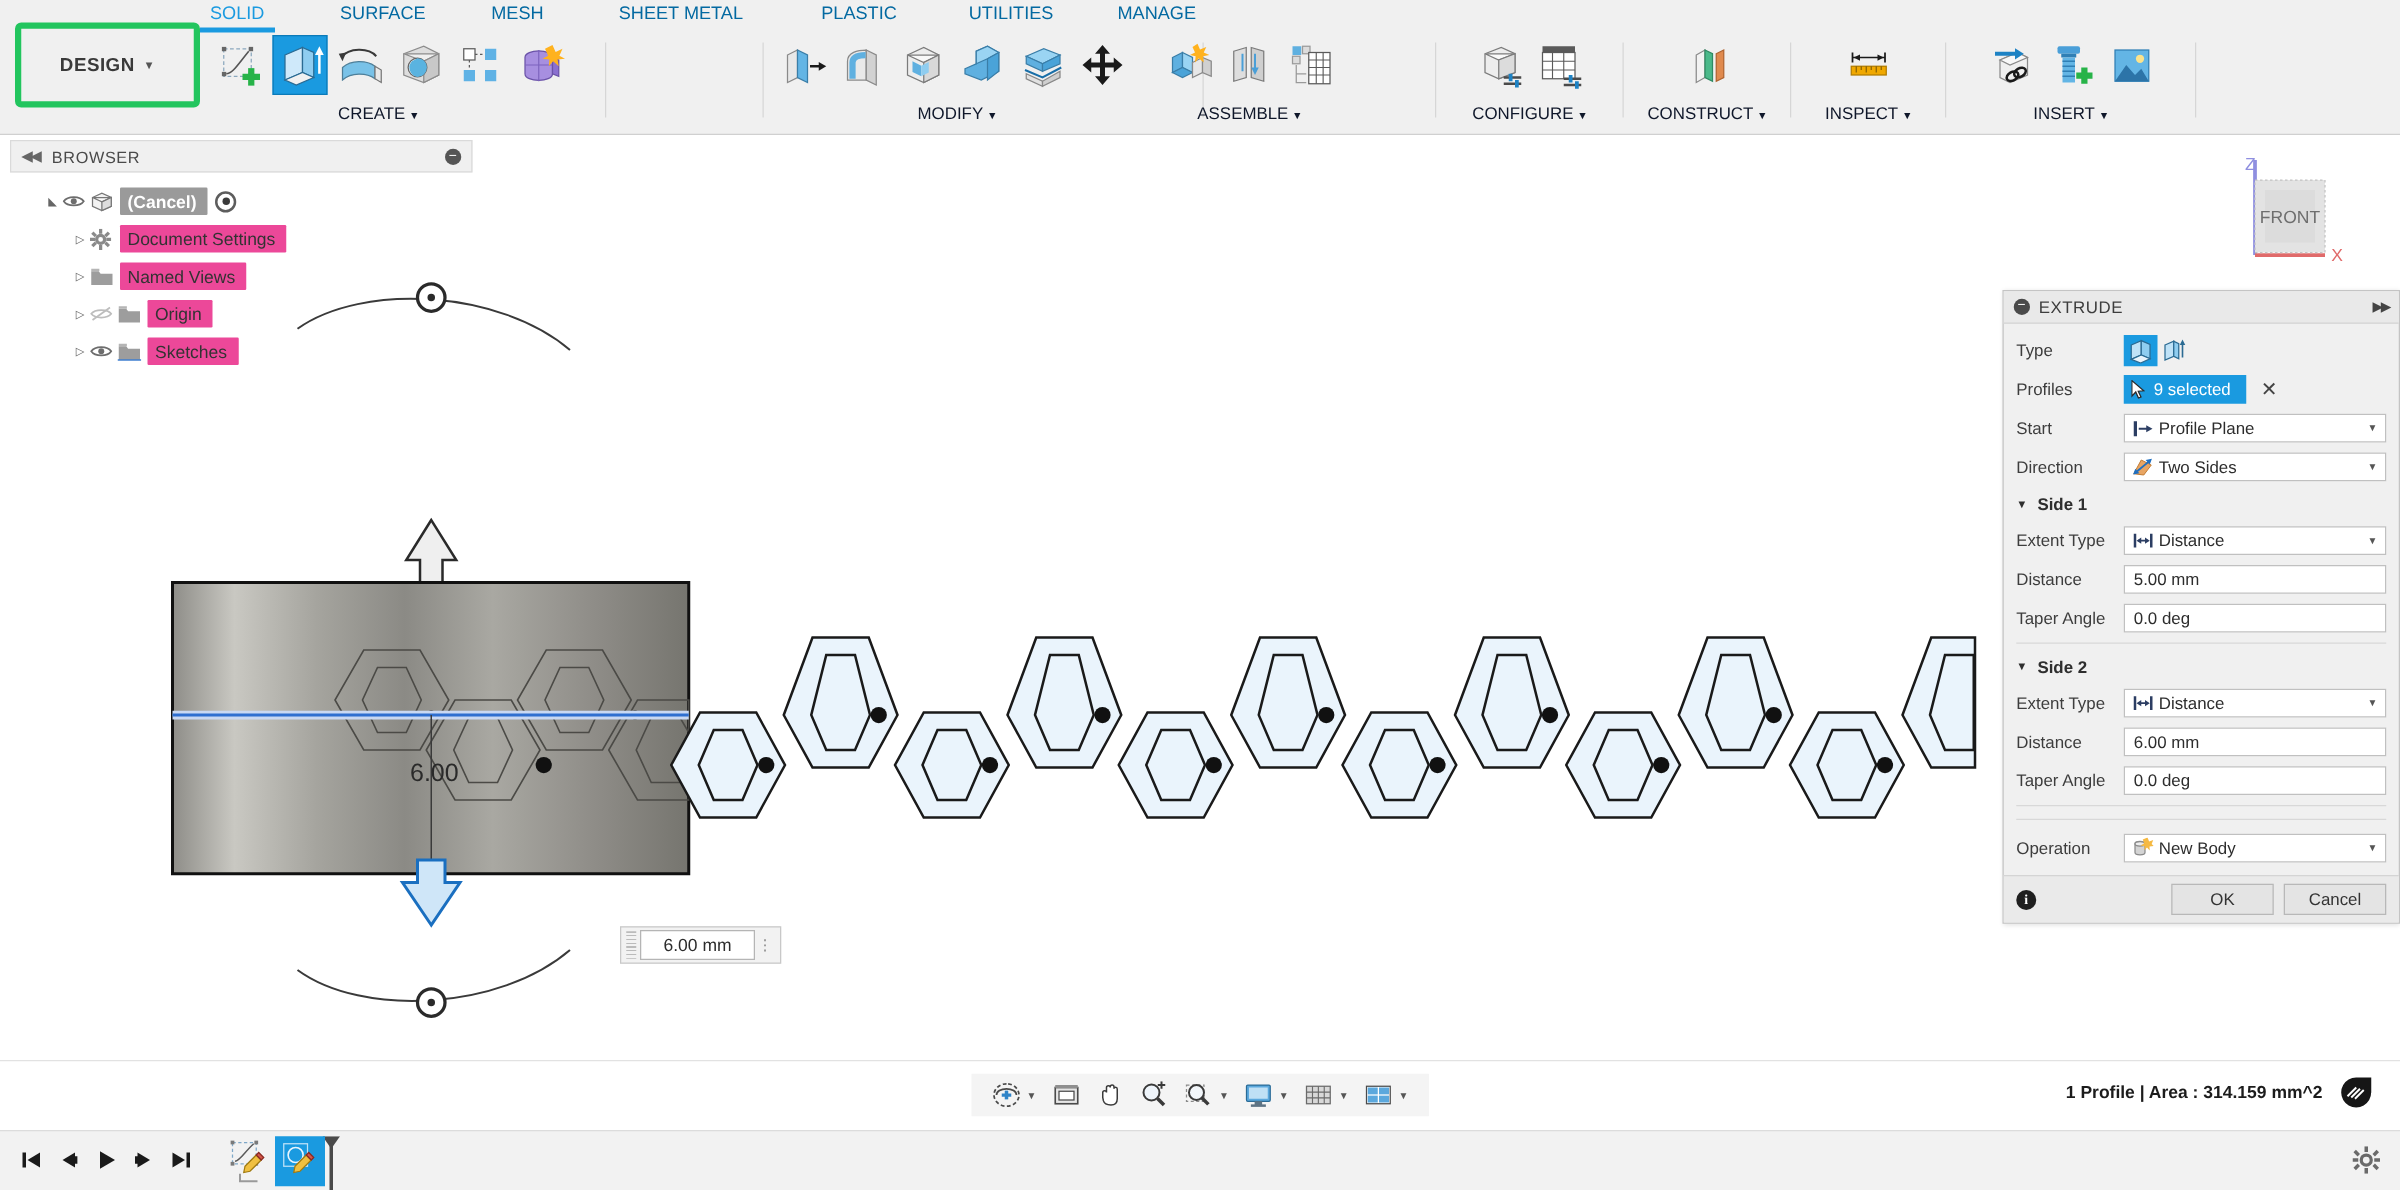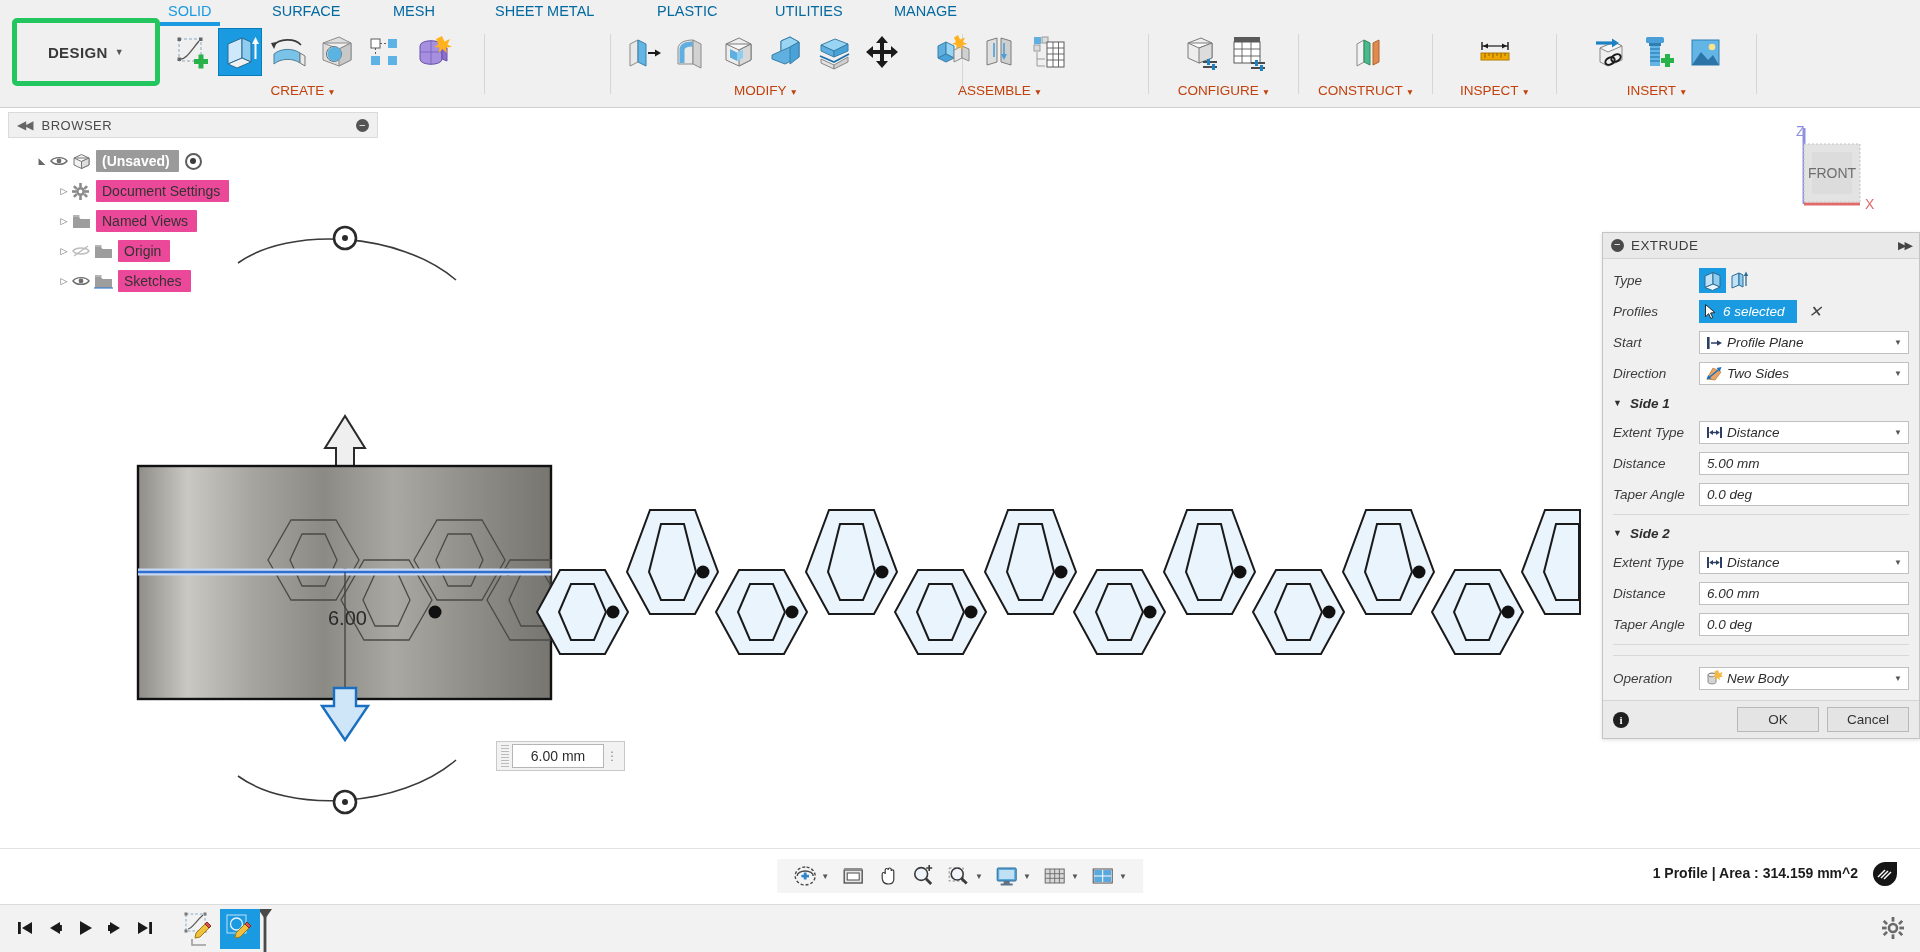--- a/index.html
+++ b/index.html
@@ -33,21 +33,21 @@
   .tab.active { color: #1a9ae0; }
   .tab.active::after {
     content: ""; position: absolute; left: -8px; right: -8px; bottom: -7px;
     height: 4px; background: #1a9ae0;
   }
 
   .group { position: absolute; top: 26px; height: 80px; }
   .group-row { display: flex; align-items: flex-start; height: 56px; padding-top: 2px; }
   .group-label {
     position: absolute; bottom: 8px; left: 0; right: 0; text-align: center;
-    font-size: 13.5px; color: #c2410c; white-space: nowrap;
+    font-size: 13.5px; color: #0f172a; white-space: nowrap;
   }
   .group-label .cv { font-size: 8.5px; margin-left: 3px; }
   .sep { position: absolute; top: 34px; width: 1px; height: 60px; background: #d6d6d6; }
 
   .ic { width: 44px; height: 48px; position: relative; cursor: pointer; margin: 0 2px; }
   .ic.selbox { background:#1a9ae0; border:1px solid #0b7ab8; }
   .ic svg { position:absolute; left:50%; top:50%; transform:translate(-50%,-50%); }
 
   
   .browser {
@@ -110,21 +110,21 @@
     height: 26px; background: #e9e9e9; border-bottom: 1px solid #d4d4d4;
     display: flex; align-items: center; padding: 0 8px; font-size: 13.5px; color: #3d3d3d;
     letter-spacing: .4px;
   }
   .ex-head .minus {
     width: 13px;height:13px;border-radius:50%;background:#4a4a4a;color:#fff;
     font-size:11px;line-height:11px;text-align:center;margin-right:7px; cursor:pointer;
   }
   .ex-head .title{flex:1;}
   .ex-head .expand{font-size:11px;color:#444;letter-spacing:-2px;cursor:pointer;}
-  .ex-body { padding: 6px 10px 4px 10px; font-style: italic; }
+  .ex-body { padding: 6px 10px 4px 10px; }
   .row { display: flex; align-items: center; min-height: 31px; }
   .row .lbl { width: 86px; font-size: 13.5px; color: #3d3d3d; }
   .field {
     flex: 1; height: 23px; background: #fff; border: 1px solid #c0c0c0;
     display: flex; align-items: center; padding: 0 4px; font-size: 13.5px; color: #2d2d2d;
     cursor: pointer;
   }
   .field .fi { width: 20px; display:flex; align-items:center; justify-content:center; }
   .field .ftext { flex: 1; padding-left: 3px; }
   .caret { font-size: 8px; color: #555; padding-right: 2px; }
@@ -608,21 +608,21 @@
               <circle cx="9" cy="6" r="2.4" fill="#6d6d6d"></circle>
             </svg>
         </span>
         <span class="ticon">
           <svg width="19" height="17" viewBox="0 0 19 17">
               <polygon points="2,5 9.5,1.5 17,5 17,12 9.5,15.5 2,12" fill="#f2f2f2" stroke="#777"></polygon>
               <polygon points="2,5 9.5,8.5 17,5" fill="#fafafa" stroke="#777"></polygon>
               <polygon points="9.5,8.5 9.5,15.5 17,12 17,5" fill="#dedede" stroke="#777"></polygon>
             </svg>
         </span>
-        <span class="tlabel">(Unsaved)</span>
+        <span class="tlabel">(Cancel)</span>
         <span class="dot-btn"></span>
       </div>
 
       <div class="tnode" style="padding-left:48px">
         <span class="tri">▷</span>
         <span class="ticon">
           <svg width="17" height="17" viewBox="0 0 17 17">
               <circle cx="8.5" cy="8.5" r="3.2" fill="none" stroke="#8a8a8a" stroke-width="2.6"></circle>
               <g fill="#8a8a8a">
                 <rect x="7.2" y="0" width="2.6" height="4"></rect>
@@ -727,21 +727,21 @@
 
       <div class="row">
         <div class="lbl">Profiles</div>
         <div style="display:flex;align-items:center;">
           <div class="selbtn">
             <span style="margin-right:7px;display:flex;">
               <svg width="11" height="15" viewBox="0 0 11 15">
                   <polygon points="0.5,0.5 0.5,13 3.6,9.6 5.8,14.5 7.8,13.6 5.6,9 10,8.6" fill="#fff" stroke="#2a2a2a" stroke-width="1"></polygon>
                 </svg>
             </span>
-            <span>6 selected</span>
+            <span>9 selected</span>
           </div>
           <span class="xbtn">✕</span>
         </div>
       </div>
 
       <div class="row">
         <div class="lbl">Start</div>
         <div class="field">
           <span class="fi">
             <svg width="17" height="14" viewBox="0 0 17 14">

